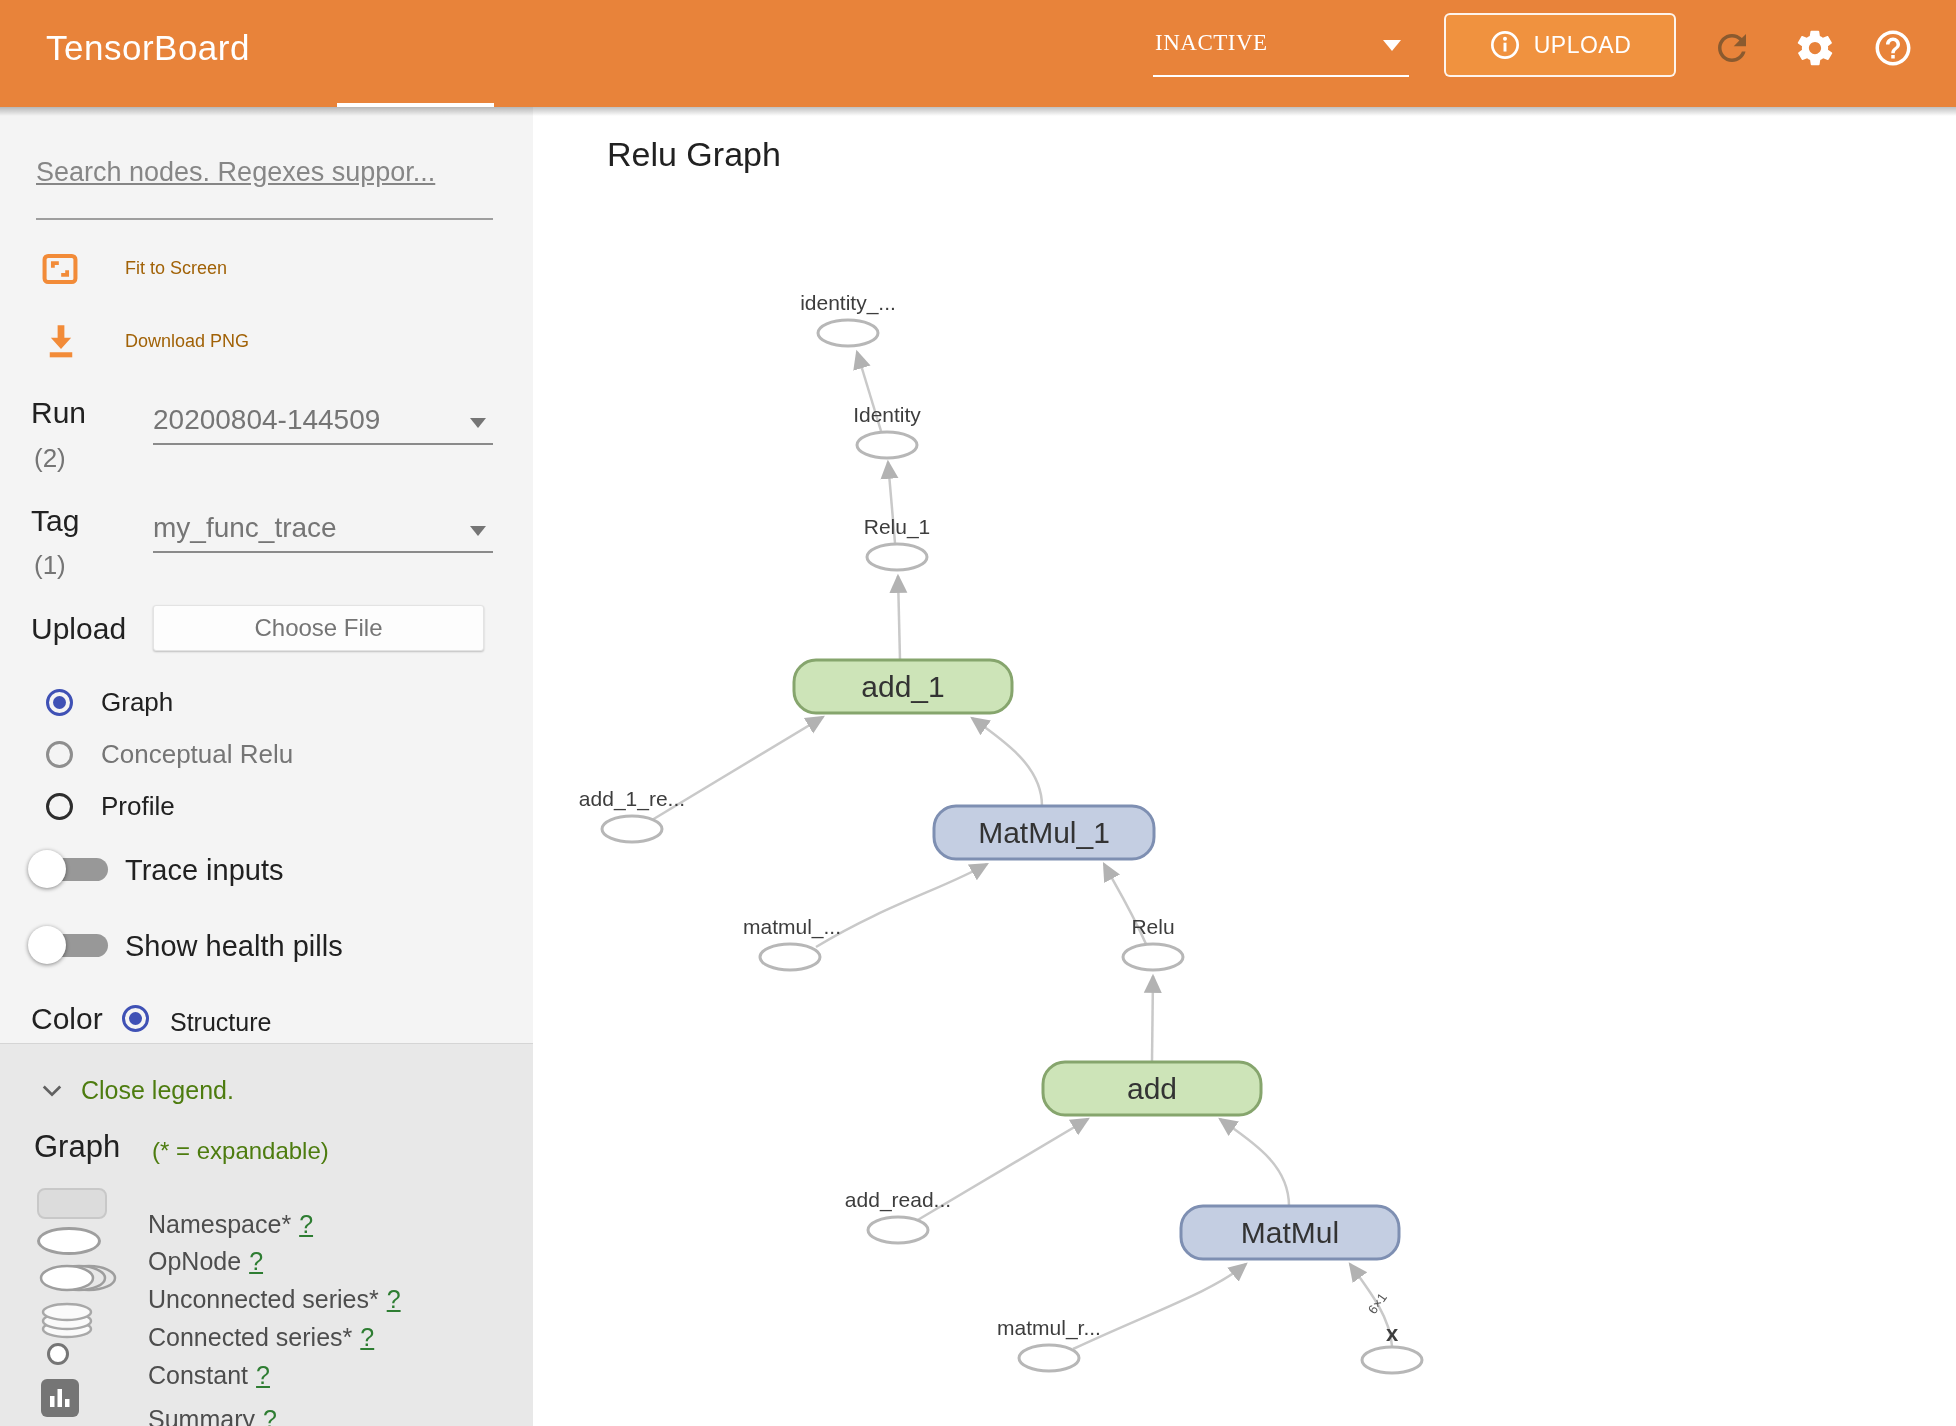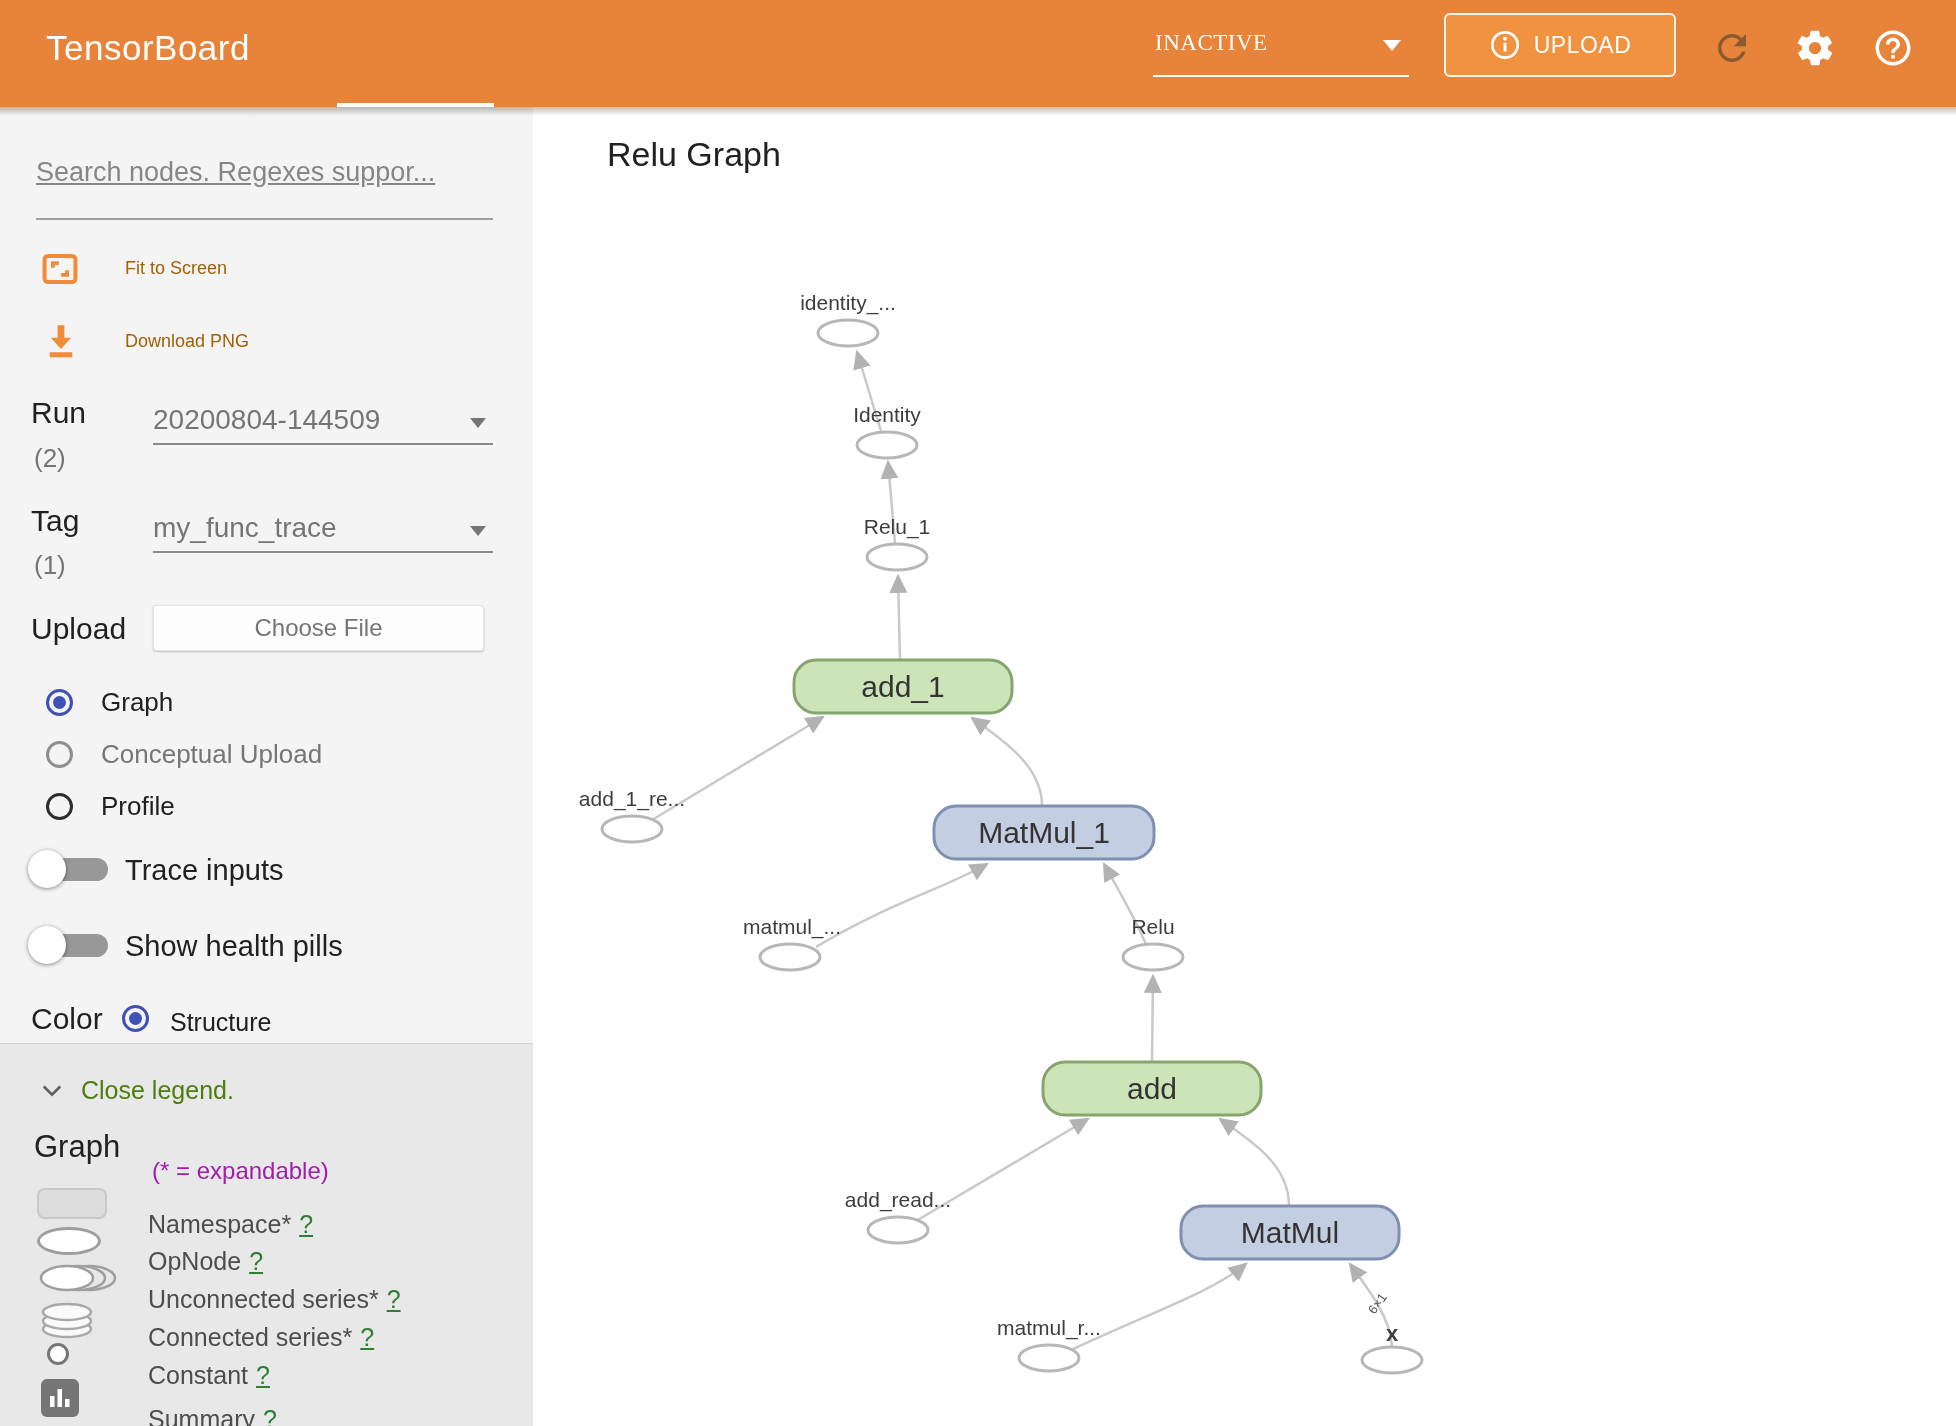--- a/index.html
+++ b/index.html
@@ -61,21 +61,21 @@
                   box-shadow:0 1px 4px rgba(0,0,0,.45); cursor:pointer; }
   .toggle-label { font-size:29px; color:#212121; }
   #color-label { left:31px; top:895px; font-size:30px; color:#212121; }
   #color-radio { position:absolute; left:122px; top:898px; }
   #structure-label { left:170px; top:901px; font-size:25px; color:#212121; }
   #sidebar-divider { position:absolute; left:0; top:936px; width:533px; height:1px; background:#d5d5d5; }
   #legend { position:absolute; left:0; top:937px; width:533px; height:382px; background:#e8e8e8; }
   #close-legend { position:absolute; left:41px; top:32px; display:flex; align-items:center; gap:18px; cursor:pointer; }
   #close-legend span { font-size:25px; color:#4d7c0f; }
   #legend-title { position:absolute; left:34px; top:85px; font-size:31px; font-weight:500; color:#212121; }
-  #legend-sub { position:absolute; left:152px; top:93px; font-size:24px; color:#a21caf;margin-top:20px; }
+  #legend-sub { position:absolute; left:152px; top:93px; font-size:24px; color:#4d7c0f; }
   .li-label { position:absolute; left:148px; font-size:25px; color:#4d4d4d; white-space:nowrap;margin-top:20px; }
   .li-label a { color:#2e7d32; text-decoration:underline; cursor:pointer; margin-left:8px; }
   #sw-namespace { position:absolute; left:37px; top:144px; width:70px; height:31px; border-radius:8px;
                   background:#dcdcdc; border:2px solid #c8c8c8; }
   #sw-opnode { position:absolute; left:37px; top:183px; width:64px; height:28px; border-radius:50%;
                background:#fff; border:3px solid #9e9e9e; }
   #sw-unconnected { position:absolute; left:35px; top:219px; }
   #sw-connected { position:absolute; left:40px; top:255px; }
   #sw-constant { position:absolute; left:47px; top:299px; width:22px; height:22px; border-radius:50%;
                  background:#fff; border:3px solid #757575; }
@@ -159,21 +159,21 @@
 
   <div class="s-text field-label" style="left:31px;top:505px">Upload</div>
   <div id="choose-file">Choose File</div>
 
   <div class="radio-row" style="top:580px">
     <div class="radio sel"></div>
     <div class="radio-label">Graph</div>
   </div>
   <div class="radio-row" style="top:632px">
     <div class="radio gray"></div>
-    <div class="radio-label gray">Conceptual Upload</div>
+    <div class="radio-label gray">Conceptual Relu</div>
   </div>
   <div class="radio-row" style="top:684px">
     <div class="radio dark"></div>
     <div class="radio-label">Profile</div>
   </div>
 
   <div class="toggle-track" style="top:751px"></div>
   <div class="toggle-thumb" style="top:743px"></div>
   <div class="s-text toggle-label" style="left:125px;top:747px">Trace inputs</div>
 

